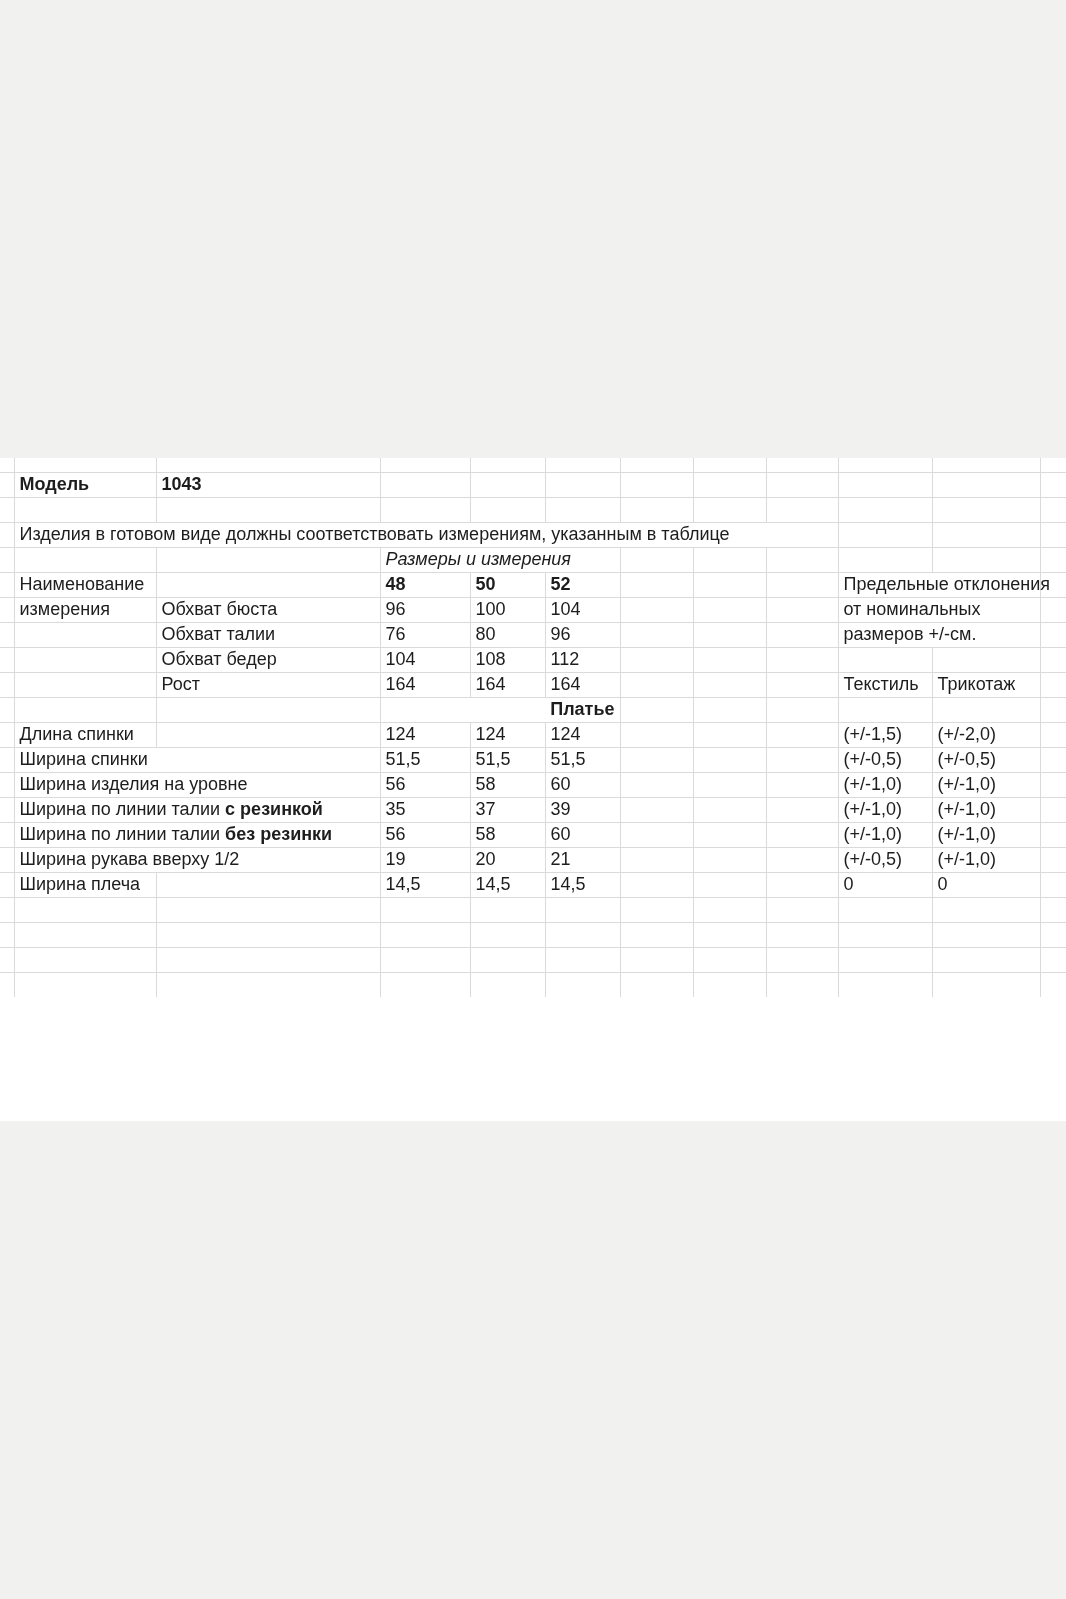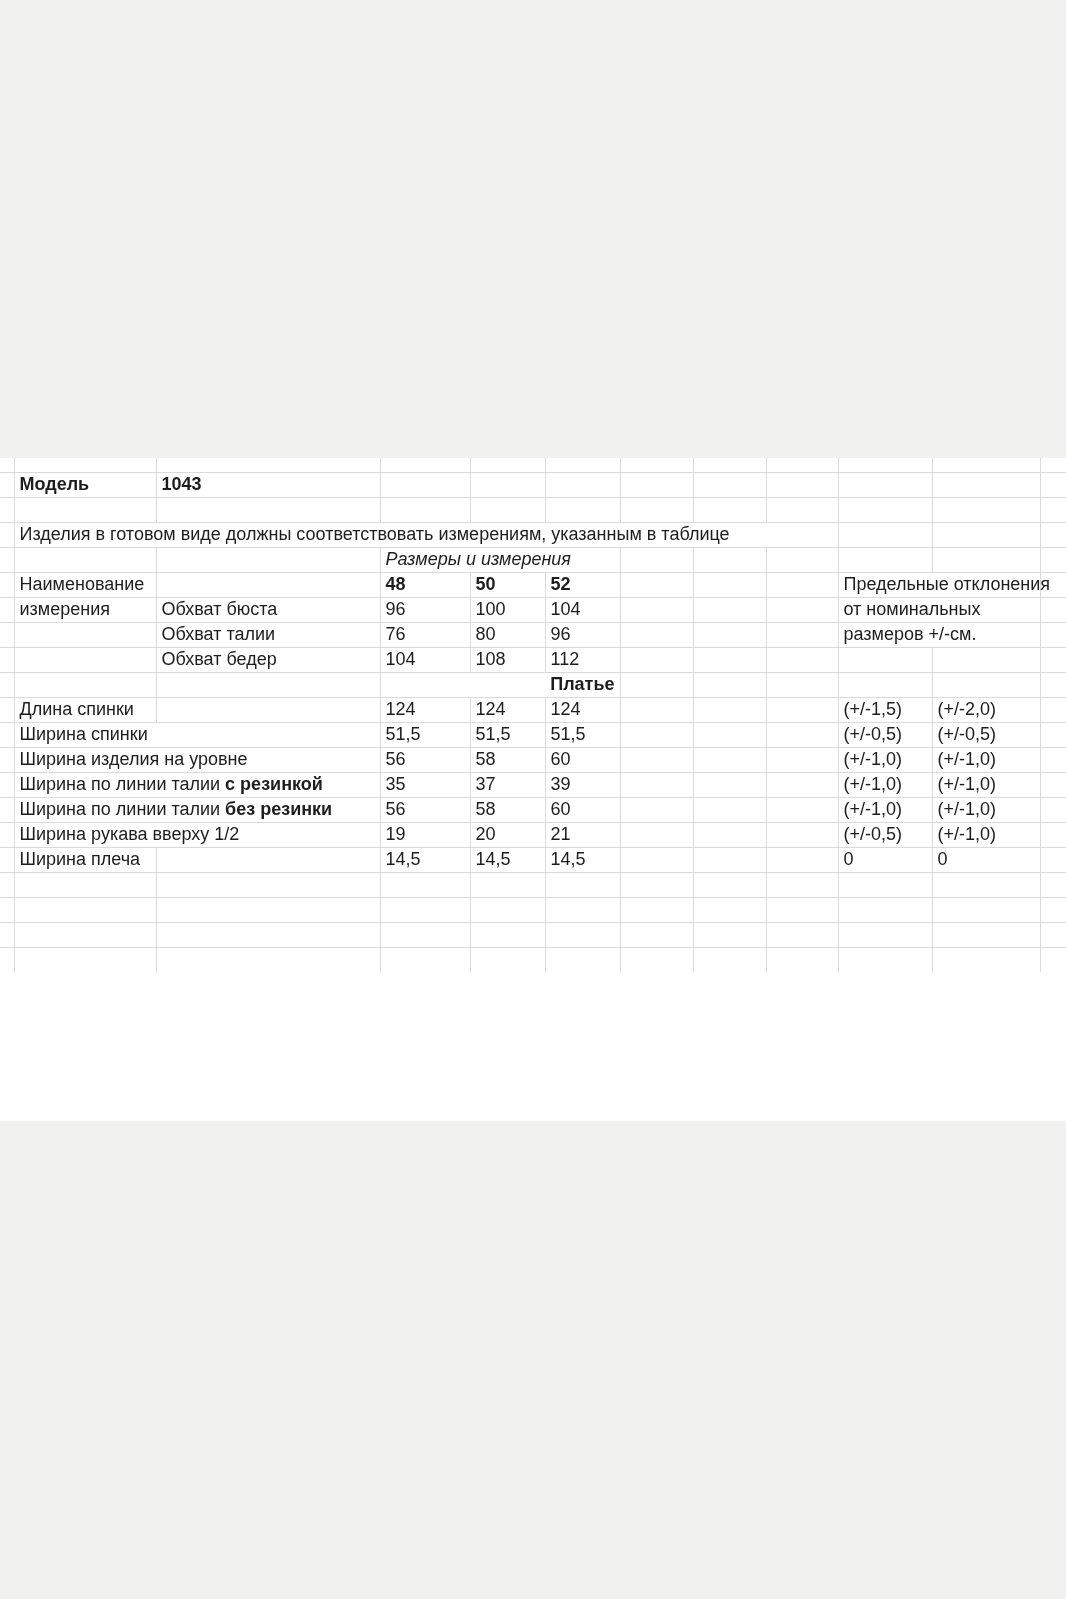--- a/index.html
+++ b/index.html
@@ -156,20 +156,34 @@
         <td class="d num">108</td>
         <td class="d num">112</td>
         <td class="d"></td>
             <td class="d"></td>
             <td class="d"></td>
         <td class="d"></td>
         <td class="d"></td>
         <td></td>
       </tr>
 
+      <tr>
+        <td></td>
+        <td class="d"></td>
+        <td class="d">Рост</td>
+        <td class="d num">164</td>
+        <td class="d num">164</td>
+        <td class="d num">164</td>
+        <td class="d"></td>
+            <td class="d"></td>
+            <td class="d"></td>
+        <td class="d">Текстиль</td>
+        <td class="d">Трикотаж</td>
+        <td></td>
+      </tr>
 
       <tr>
         <td></td>
             <td></td>
             <td></td>
         <td colspan="3" class="ctr b">Платье</td>
         <td></td>
             <td></td>
             <td></td>
             <td></td>

